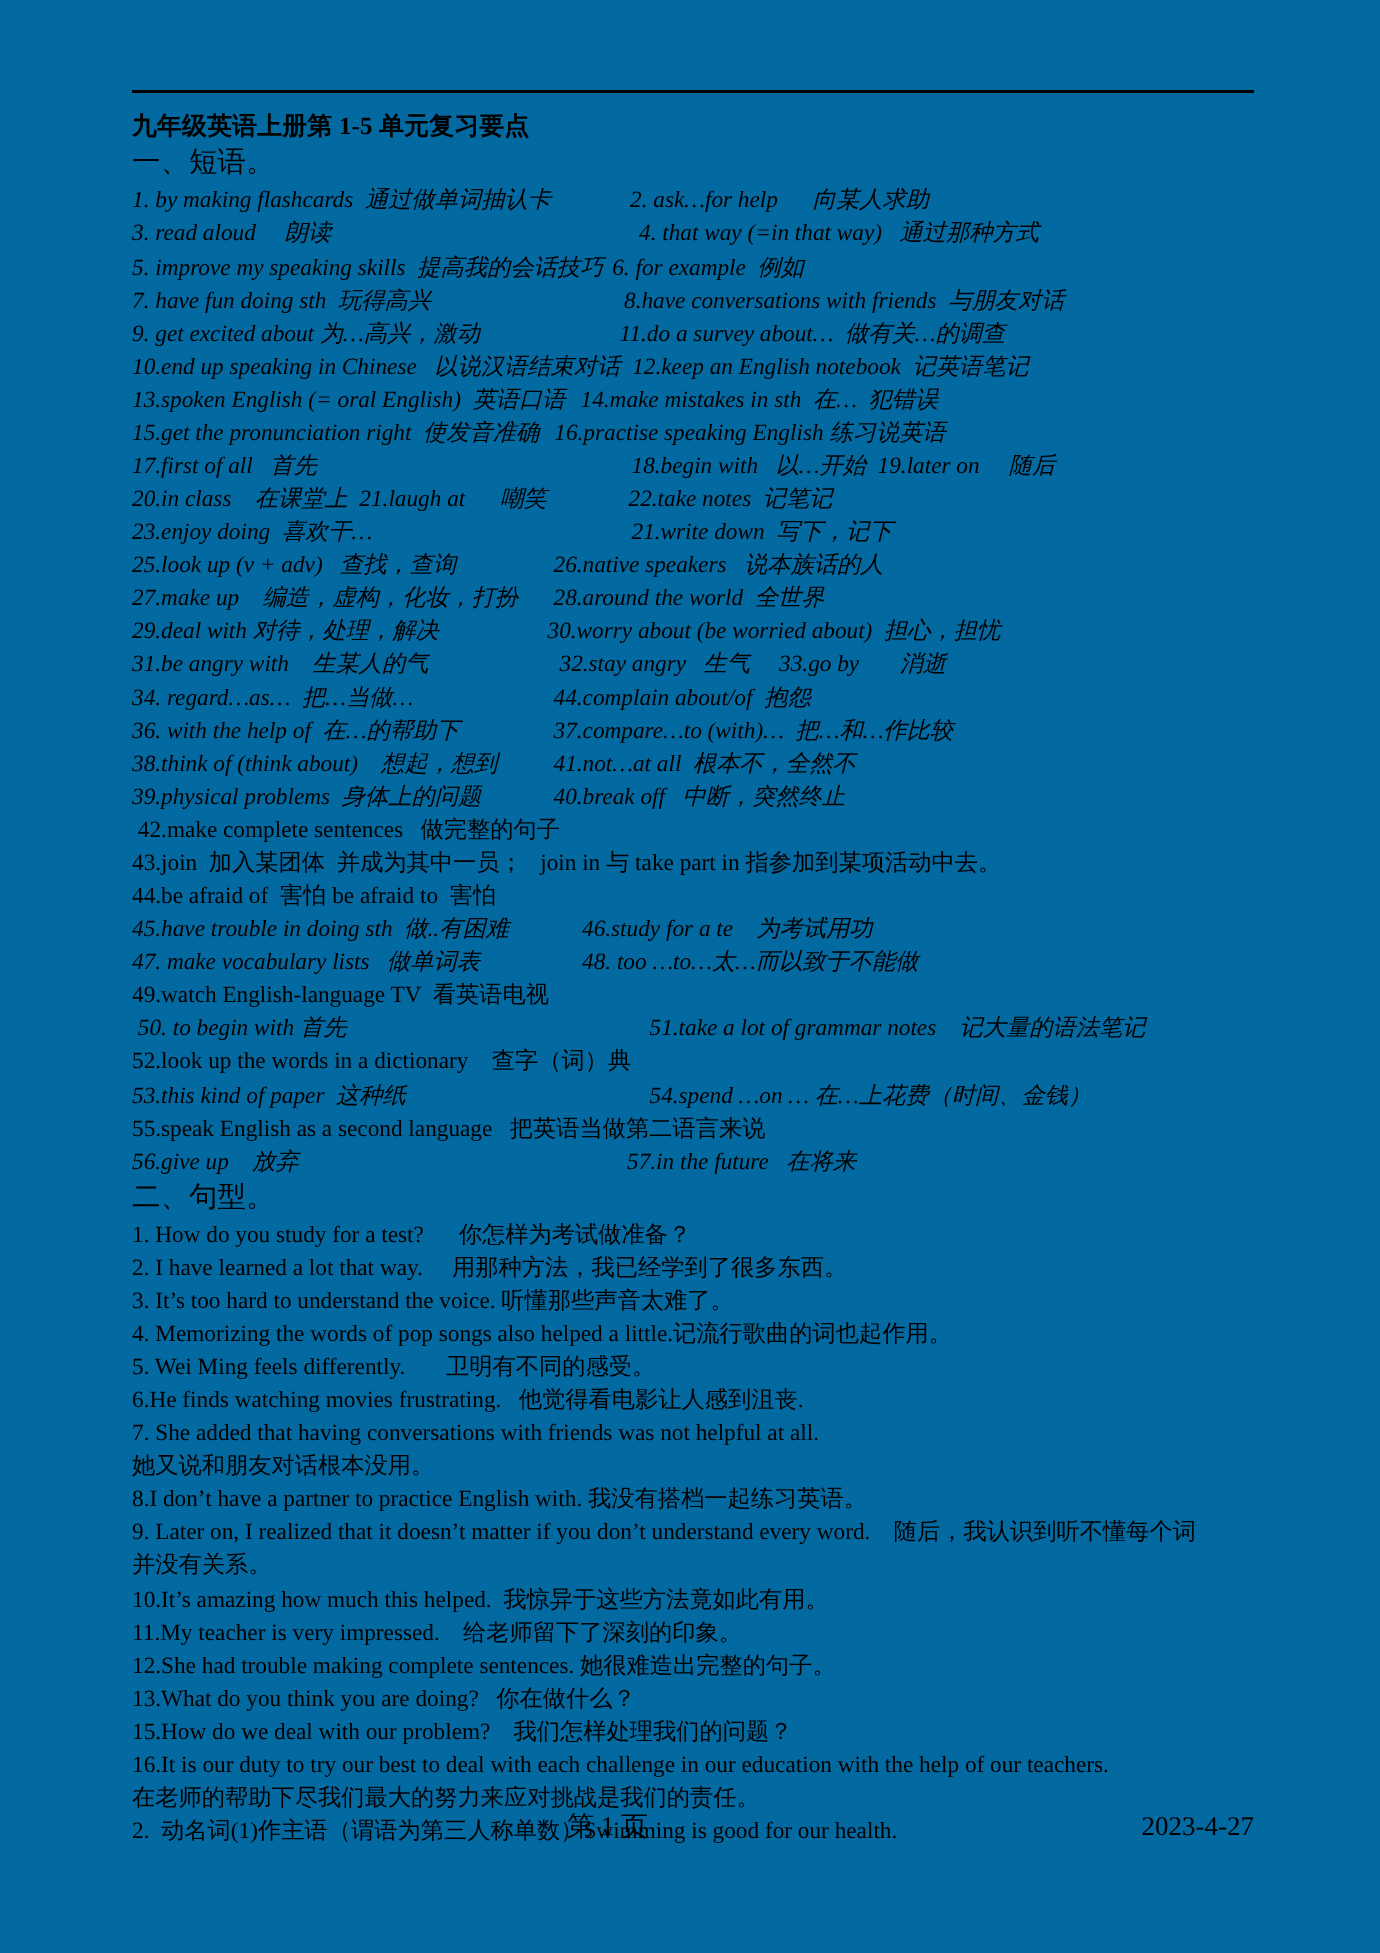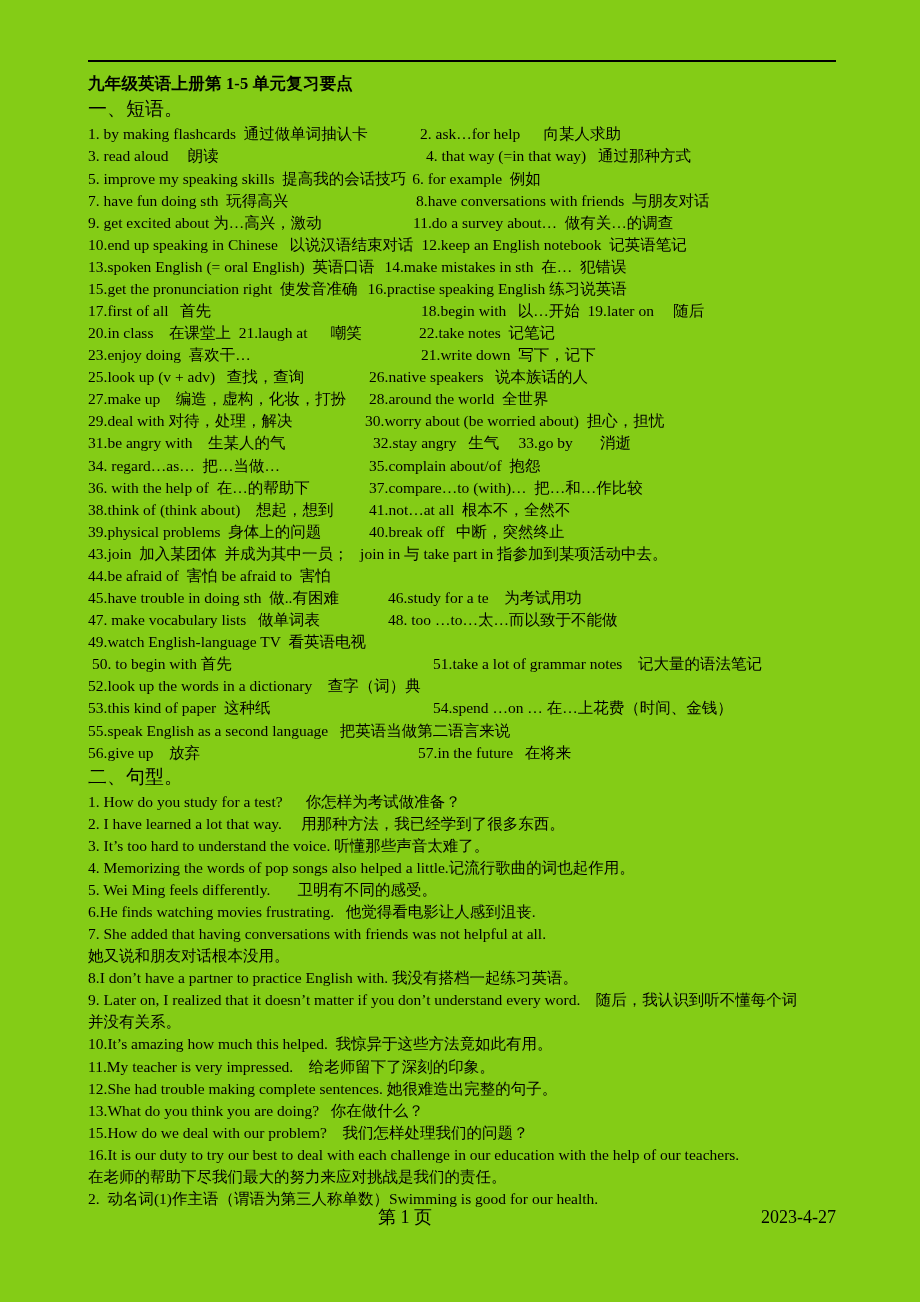--- a/index.html
+++ b/index.html
@@ -9,21 +9,21 @@
     background: #ffffff;
   }
   body {
     font-family: "Liberation Serif", "DejaVu Serif", serif;
     color: #000000;
   }
   .page {
     position: relative;
     width: 920px;
     height: 1302px;
-    background: #84cc16;
+    background: #0369a1;
     overflow: hidden;
     box-sizing: border-box;
   }
   .content {
     position: absolute;
     left: 88px;
     top: 60px;
     width: 748px;
   }
   .top-rule {
@@ -51,20 +51,21 @@
     line-height: 1.425;
     margin: 0;
     white-space: pre-wrap;
     word-spacing: 0px;
   }
   .col-row {
     display: flex;
     font-size: 15.5px;
     line-height: 1.425;
     white-space: pre-wrap;
+    font-style: italic;
   }
   .col-row .c-left { flex: 0 0 auto; }
   .col-row .c-right { flex: 0 0 auto; }
   .footer {
     position: absolute;
     left: 88px;
     top: 1205px;
     width: 748px;
     display: flex;
     align-items: baseline;
@@ -149,35 +150,36 @@
     <div class="col-row">
       <span class="c-left" style="width:277px">29.deal with 对待，处理，解决</span>
       <span class="c-right">30.worry about (be worried about)  担心，担忧</span>
     </div>
     <div class="col-row">
       <span class="c-left" style="width:285px">31.be angry with    生某人的气</span>
       <span class="c-right">32.stay angry   生气     33.go by       消逝</span>
     </div>
     <div class="col-row">
       <span class="c-left" style="width:281px">34. regard…as…  把…当做…</span>
-      <span class="c-right">35.complain about/of  抱怨</span>
+      <span class="c-right">44.complain about/of  抱怨</span>
     </div>
     <div class="col-row">
       <span class="c-left" style="width:281px">36. with the help of  在…的帮助下</span>
       <span class="c-right">37.compare…to (with)…  把…和…作比较</span>
     </div>
     <div class="col-row">
       <span class="c-left" style="width:281px">38.think of (think about)    想起，想到</span>
       <span class="c-right">41.not…at all  根本不，全然不</span>
     </div>
     <div class="col-row">
       <span class="c-left" style="width:281px">39.physical problems  身体上的问题</span>
       <span class="c-right">40.break off   中断，突然终止</span>
     </div>
 
+    <div class="line"> 42.make complete sentences   做完整的句子</div>
     <div class="line">43.join  加入某团体  并成为其中一员；   join in 与 take part in 指参加到某项活动中去。</div>
     <div class="line">44.be afraid of  害怕 be afraid to  害怕</div>
 
     <div class="col-row">
       <span class="c-left" style="width:300px">45.have trouble in doing sth  做..有困难</span>
       <span class="c-right">46.study for a te    为考试用功</span>
     </div>
     <div class="col-row">
       <span class="c-left" style="width:300px">47. make vocabulary lists   做单词表</span>
       <span class="c-right">48. too …to…太…而以致于不能做</span>

